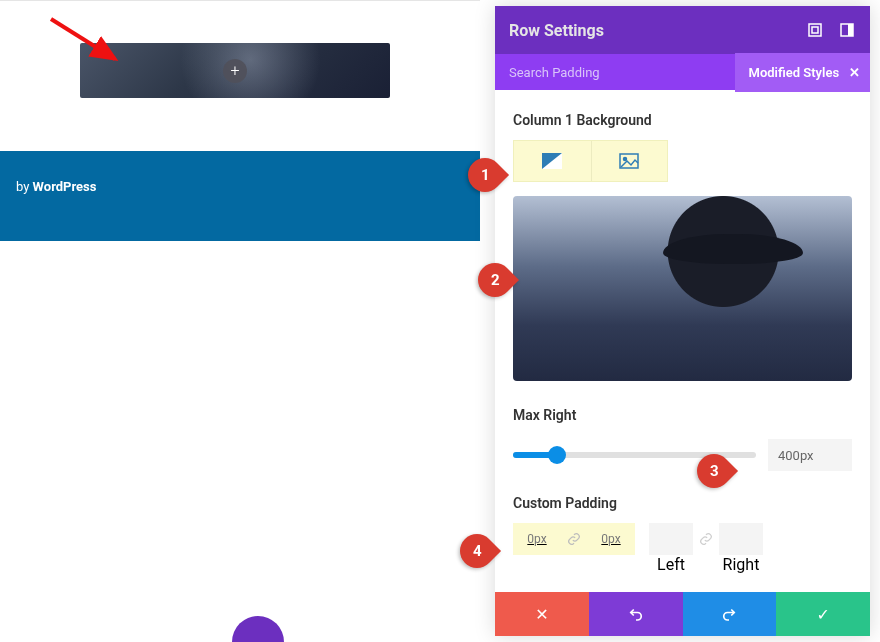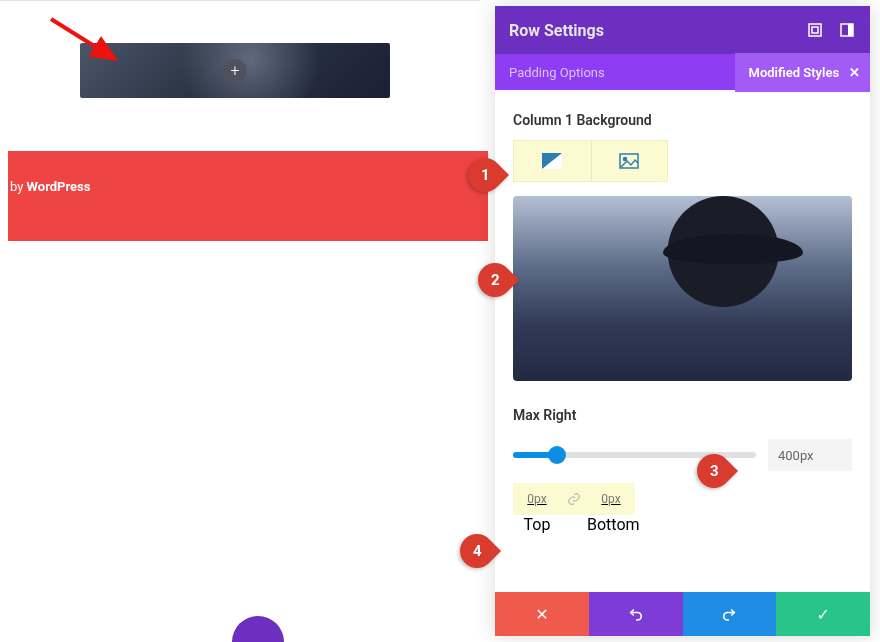--- a/index.html
+++ b/index.html
@@ -44,26 +44,26 @@
     position: relative; z-index: 2;
   }
   .arrow-red {
     position: absolute;
     left: 45px; top: 12px;
     width: 90px; height: 60px;
     pointer-events: none;
   }
   .footer-strip {
     position: absolute;
-    left: 8px; top: 150px;
+    left: 0; top: 150px;
     width: 480px; height: 90px;
-    background: #ef4444;
+    background: #0369a1;
     color: #fff;
     font-size: 13px;
-    padding: 28px 0 0 2px;
+    padding: 28px 0 0 16px;
   }
   .footer-strip b { font-weight: 700; }
   .purple-ball {
     position: absolute;
     left: 232px; bottom: -26px;
     width: 52px; height: 52px;
     background: #6c2fbf;
     border-radius: 50%;
   }
 
@@ -248,21 +248,21 @@
       </svg>
     </span>
     <span class="hdr-icon">
       <svg width="14" height="14" viewBox="0 0 14 14" fill="#fff">
         <rect x="1" y="1" width="12" height="12" fill="none" stroke="#fff" stroke-width="1.5"></rect>
           <rect x="8" y="1" width="5" height="12"></rect>
       </svg>
     </span>
   </div>
   <div class="panel-subhead">
-    <div class="search">Padding Options</div>
+    <div class="search">Search Padding</div>
     <div class="pill">
       <span>Modified Styles</span>
       <span class="x">✕</span>
     </div>
   </div>
 
   <div class="panel-body">
     <div class="section-label">Column 1 Background</div>
     <div class="bg-tabs-wrap">
       <div class="bg-tabs">
@@ -285,36 +285,49 @@
 
     <div class="section-label" style="margin-top:26px">Max Right</div>
     <div class="maxwidth-row">
       <div class="slider-track">
         <div class="slider-fill"></div>
         <div class="slider-knob"></div>
       </div>
       <div class="maxwidth-val">400px</div>
     </div>
 
+    <div class="section-label" style="margin-top:24px">Custom Padding</div>
     <div class="padding-grid">
       <div class="pad-pair">
         <div class="pad-boxes">
           <div class="pad-box">0px</div>
           <div class="pad-link">
             <svg width="14" height="14" viewBox="0 0 24 24" fill="none" stroke="#bdbdbd" stroke-width="2.2">
                 <path d="M10 14a5 5 0 0 0 7 0l3-3a5 5 0 0 0-7-7l-1 1"></path>
                 <path d="M14 10a5 5 0 0 0-7 0l-3 3a5 5 0 0 0 7 7l1-1"></path>
               </svg>
           </div>
           <div class="pad-box">0px</div>
         </div>
+      </div>
+      <div class="pad-pair">
+        <div class="pad-boxes">
+          <div class="pad-box empty"></div>
+          <div class="pad-link gray">
+            <svg width="14" height="14" viewBox="0 0 24 24" fill="none" stroke="#cfcfcf" stroke-width="2.2">
+                <path d="M10 14a5 5 0 0 0 7 0l3-3a5 5 0 0 0-7-7l-1 1"></path>
+                <path d="M14 10a5 5 0 0 0-7 0l-3 3a5 5 0 0 0 7 7l1-1"></path>
+              </svg>
+          </div>
+          <div class="pad-box empty"></div>
+        </div>
         <div class="pad-caps">
-          <span>Top</span>
+          <span style="width:44px">Left</span>
           <span class="gap"></span>
-          <span>Bottom</span>
+          <span style="width:44px">Right</span>
         </div>
       </div>
     </div>
   </div>
 
   <div class="panel-actions">
     <div class="act red">✕</div>
     <div class="act purple">
       <svg width="18" height="18" viewBox="0 0 24 24" fill="none" stroke="#fff" stroke-width="2.2">
           <path d="M9 14l-4-4 4-4"></path>

